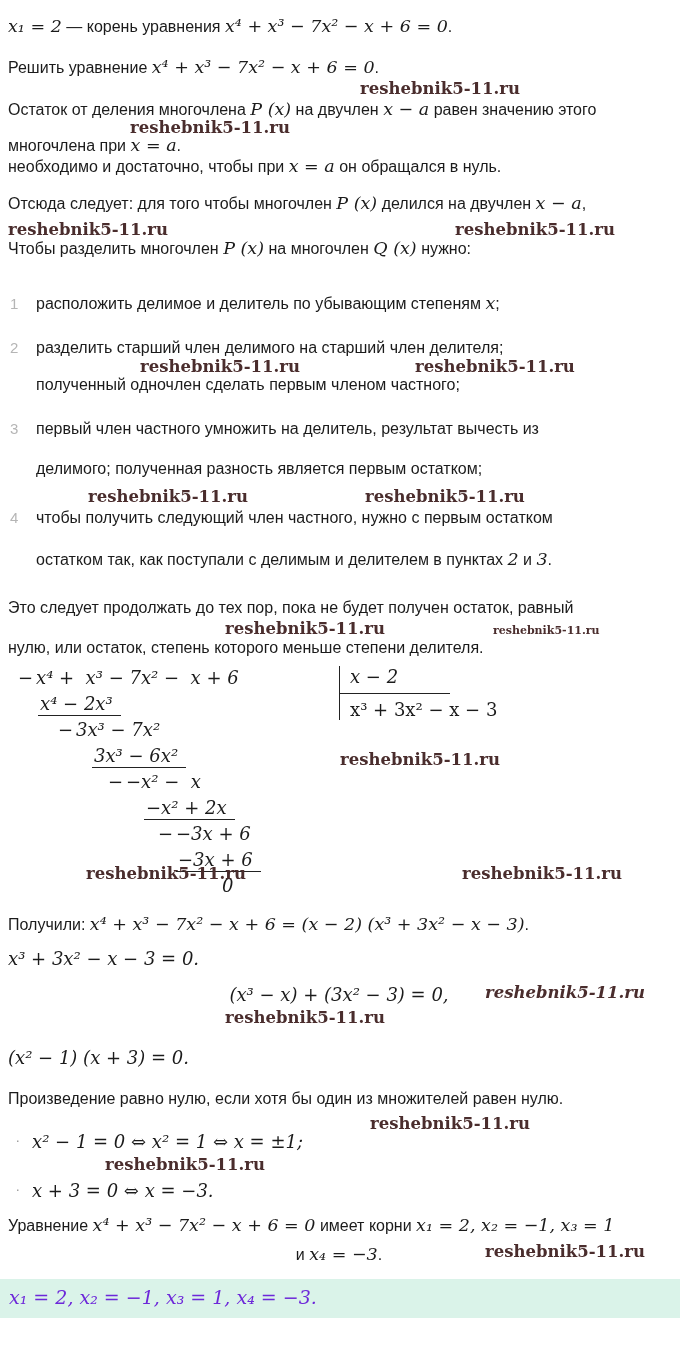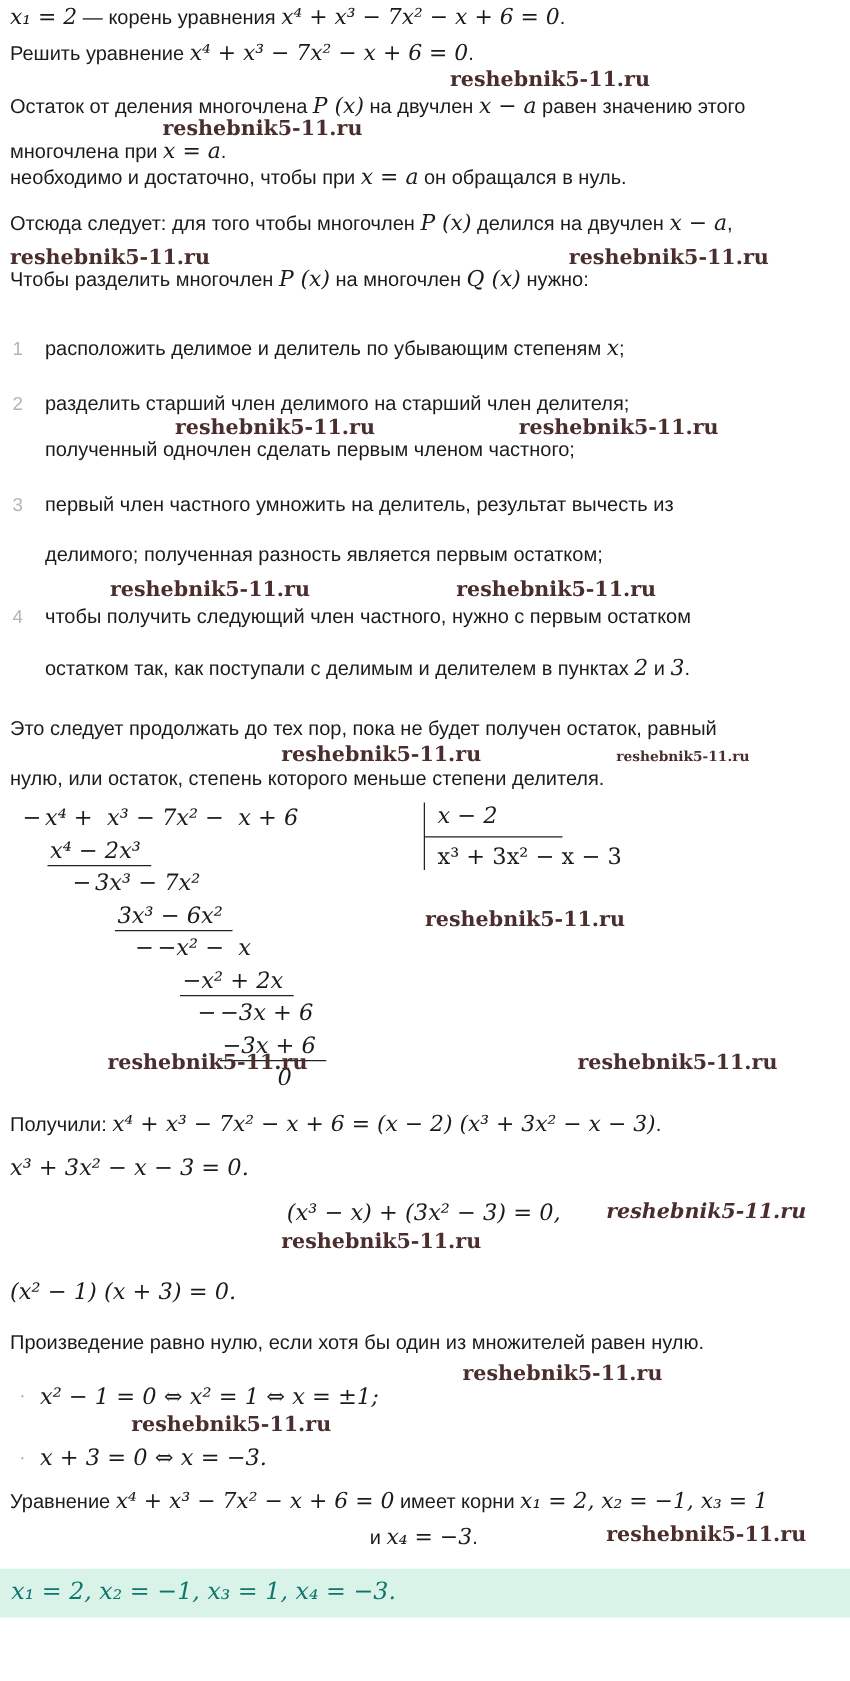--- a/index.html
+++ b/index.html
@@ -6,21 +6,21 @@
   html, body { margin: 0; padding: 0; }
   body {
     width: 680px;
     min-height: 1345px;
     background: #ffffff;
     color: #1b1b1b;
     font-family: "Liberation Sans", sans-serif;
     font-size: 16px;
     line-height: 21px;
   }
-  .page { position: relative; padding: 4px 10px 20px 8px; }
+  .page { position: relative; padding: 16px 10px 20px 8px; }
 
   .m {
     font-family: "DejaVu Serif", serif;
     font-style: italic;
     font-size: 17.5px;
   }
   .eq {
     font-family: "DejaVu Serif", serif;
     font-style: italic;
     font-size: 18px;
@@ -90,30 +90,30 @@
     font-family: "DejaVu Serif", serif;
     display: block;
     padding: 5px 0 0 10px;
   }
 
   .answer {
     margin: 14px -10px 0 -8px;
     background: #daf3e9;
     padding: 8px 0 9px 9px;
   }
-  .answer .m { font-size: 19px; color: #0f766e; }
+  .answer .m { font-size: 19px; color: #6d28d9; }
 </style>
 </head>
 <body>
 
 <div class="page">
 
   <p><span class="m">x₁ = 2</span><span> — корень уравнения </span><span class="m">x⁴ + x³ − 7x² − x + 6 = 0</span><span>.</span></p>
 
-  <p style="margin-top:8px"><span>Решить уравнение </span><span class="m">x⁴ + x³ − 7x² − x + 6 = 0</span><span>.</span></p>
+  <p style="margin-top:20px"><span>Решить уравнение </span><span class="m">x⁴ + x³ − 7x² − x + 6 = 0</span><span>.</span></p>
 
   <div class="wm-row"><span class="wm" style="margin-left:352px">reshebnik5-11.ru</span></div>
 
   <p><span>Остаток от деления многочлена </span><span class="m">P (x)</span><span> на двучлен </span><span class="m">x − a</span><span> равен значению этого</span></p>
   <div class="wm-row" style="margin-top:-3px"><span class="wm" style="margin-left:122px">reshebnik5-11.ru</span></div>
   <p style="margin-top:-3px"><span>многочлена при </span><span class="m">x = a</span><span>.</span></p>
 
   <p><span>необходимо и достаточно, чтобы при </span><span class="m">x = a</span><span> он обращался в нуль.</span></p>
   <p style="margin-top:16px"><span>Отсюда следует: для того чтобы многочлен </span><span class="m">P (x)</span><span> делился на двучлен </span><span class="m">x − a</span><span>,</span></p>
 

